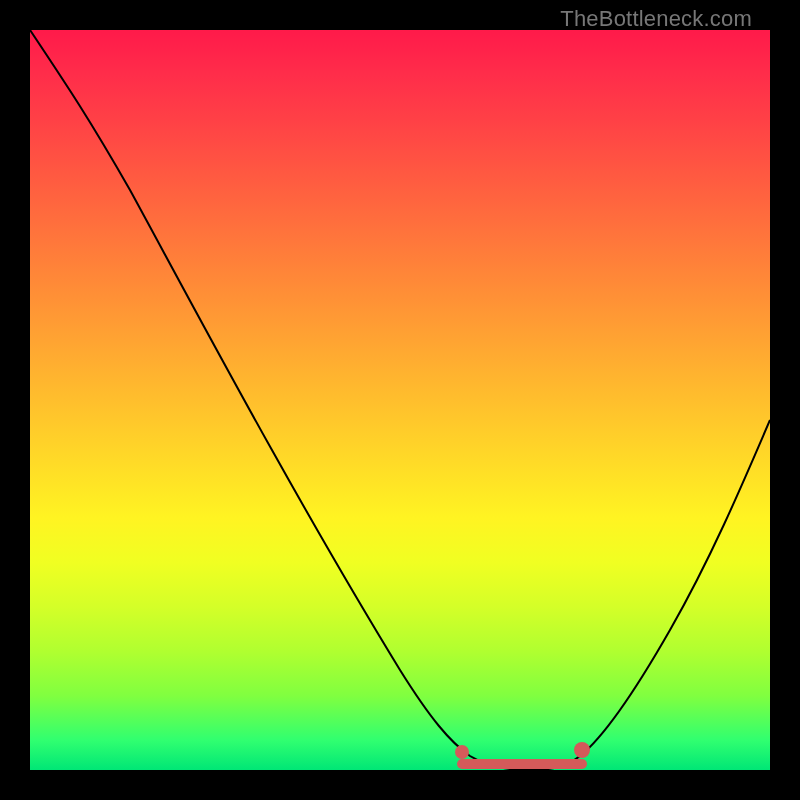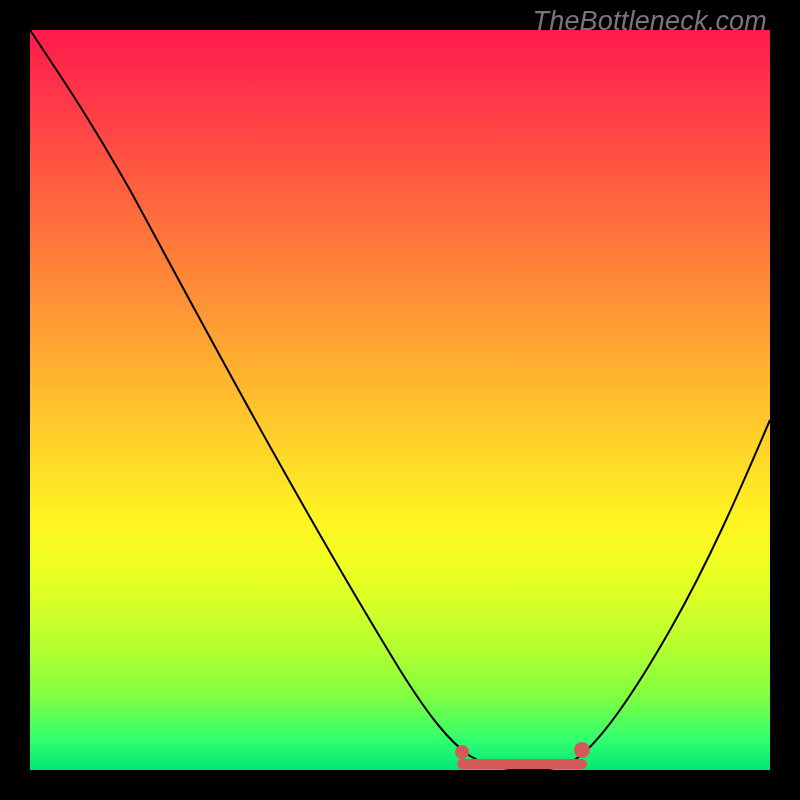--- a/index.html
+++ b/index.html
@@ -33,26 +33,25 @@
       #d4ff28 78%,
       #b0ff30 84%,
       #80ff40 90%,
       #30ff70 96%,
       #00e676 100%
     );
   }
   .watermark {
     position: absolute;
     top: 6px;
-    right: 33px;
+    right: 48px;
     font-family: Arial, Helvetica, sans-serif;
-    font-size: 27px;
+    font-size: 22px;
     color: #777;
     letter-spacing: 0.2px;
-    font-style: italic;
   }
   .curve-svg {
     position: absolute;
     left: 0;
     top: 0;
     width: 740px;
     height: 740px;
   }
   .curve {
     fill: none;

